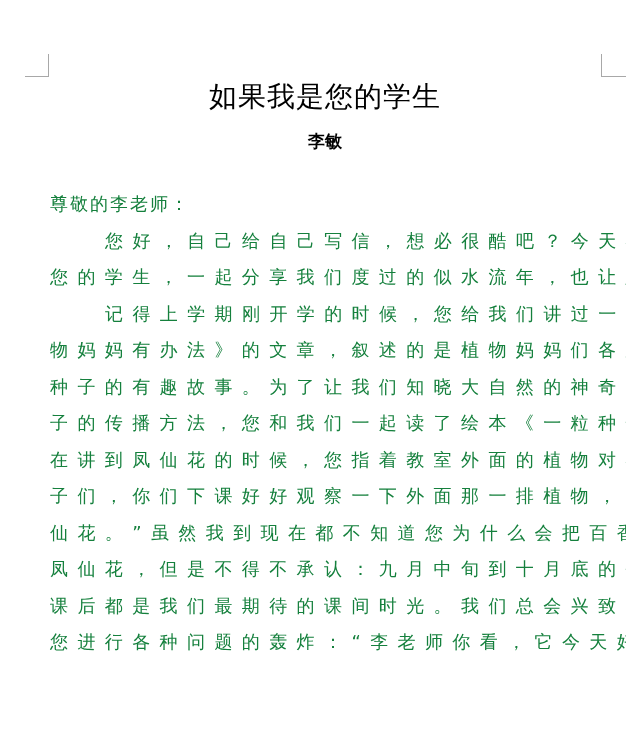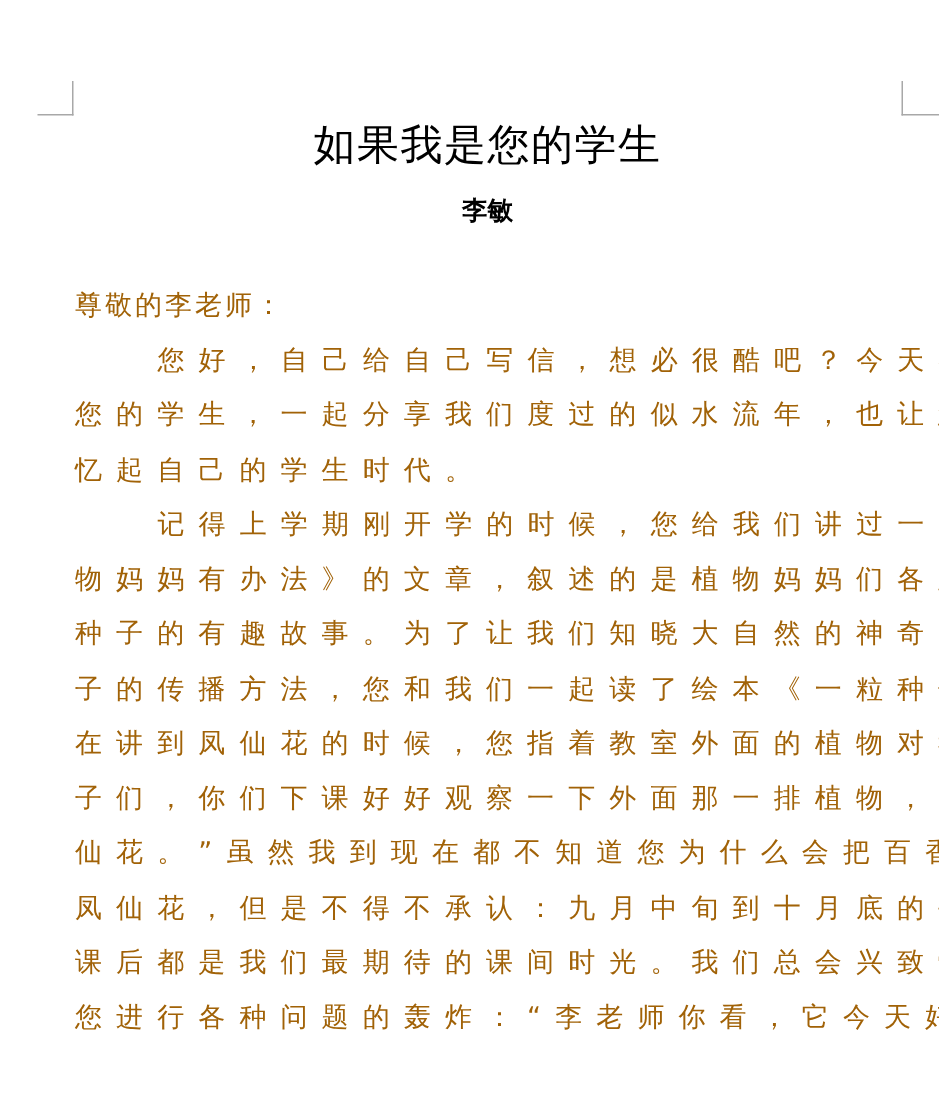--- a/index.html
+++ b/index.html
@@ -67,21 +67,21 @@
       top: 170px;
       width: 552px;
     }
     .line {
       height: 36.5px;
       line-height: 36.5px;
       font-size: 18px;
       letter-spacing: 9.4px;
       white-space: nowrap;
       font-family: "DejaVu Sans", "Liberation Sans", sans-serif;
-      color: #a16207;
+      color: #15803d;
     }
     .line.indent {
       padding-left: 55px;
     }
     .line.salutation {
       letter-spacing: 2px;
     }
   </style>
 </head>
 <body>
@@ -90,21 +90,20 @@
   <div class="corner corner-tl"></div>
   <div class="corner corner-tr"></div>
 
   <div class="title">如果我是您的学生</div>
   <div class="author">李敏</div>
 
   <div class="body-text">
     <div class="line salutation">尊敬的李老师：</div>
     <div class="line indent">您好，自己给自己写信，想必很酷吧？今天我想当一回</div>
     <div class="line">您的学生，一起分享我们度过的似水流年，也让您能常常回</div>
-    <div class="line">忆起自己的学生时代。</div>
     <div class="line indent">记得上学期刚开学的时候，您给我们讲过一篇名叫《植</div>
     <div class="line">物妈妈有办法》的文章，叙述的是植物妈妈们各显神通传播</div>
     <div class="line">种子的有趣故事。为了让我们知晓大自然的神奇以及其他种</div>
     <div class="line">子的传播方法，您和我们一起读了绘本《一粒种子的旅行》。</div>
     <div class="line">在讲到凤仙花的时候，您指着教室外面的植物对我们说：“孩</div>
     <div class="line">子们，你们下课好好观察一下外面那一排植物，它们就是凤</div>
     <div class="line">仙花。”虽然我到现在都不知道您为什么会把百香果错认成</div>
     <div class="line">凤仙花，但是不得不承认：九月中旬到十月底的每一个语文</div>
     <div class="line">课后都是我们最期待的课间时光。我们总会兴致勃勃地拉着</div>
     <div class="line">您进行各种问题的轰炸：“李老师你看，它今天好像长大了</div>

